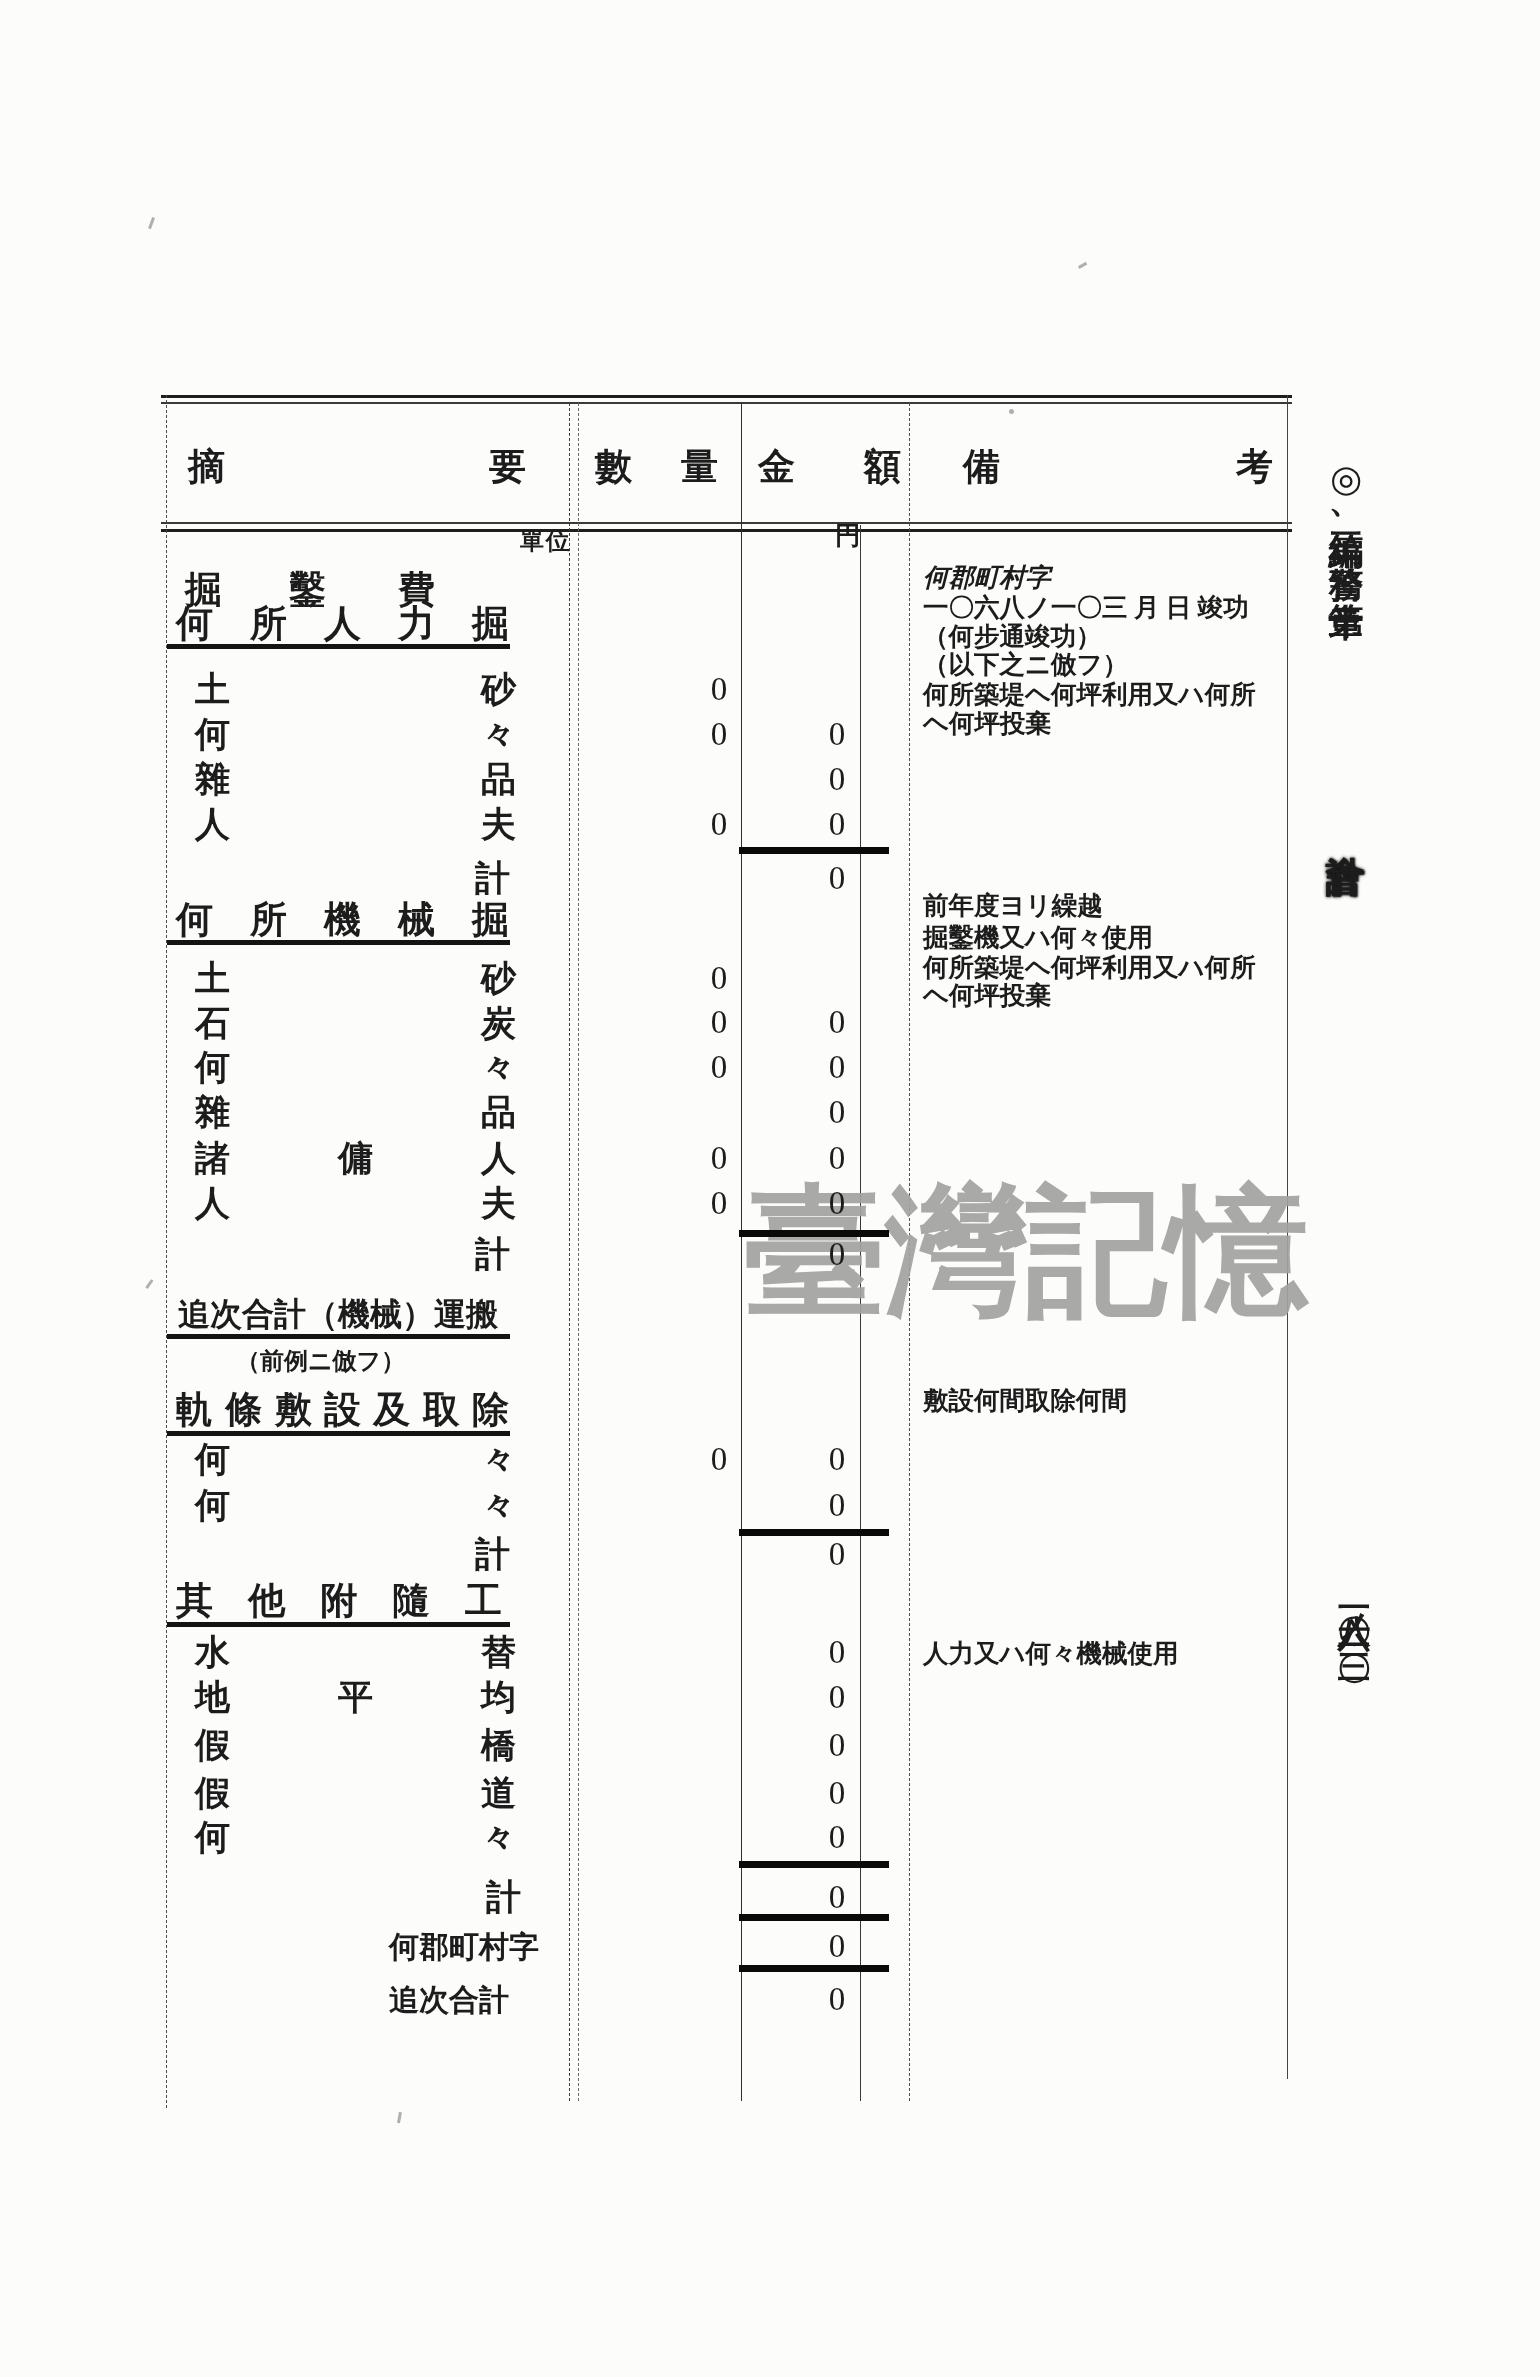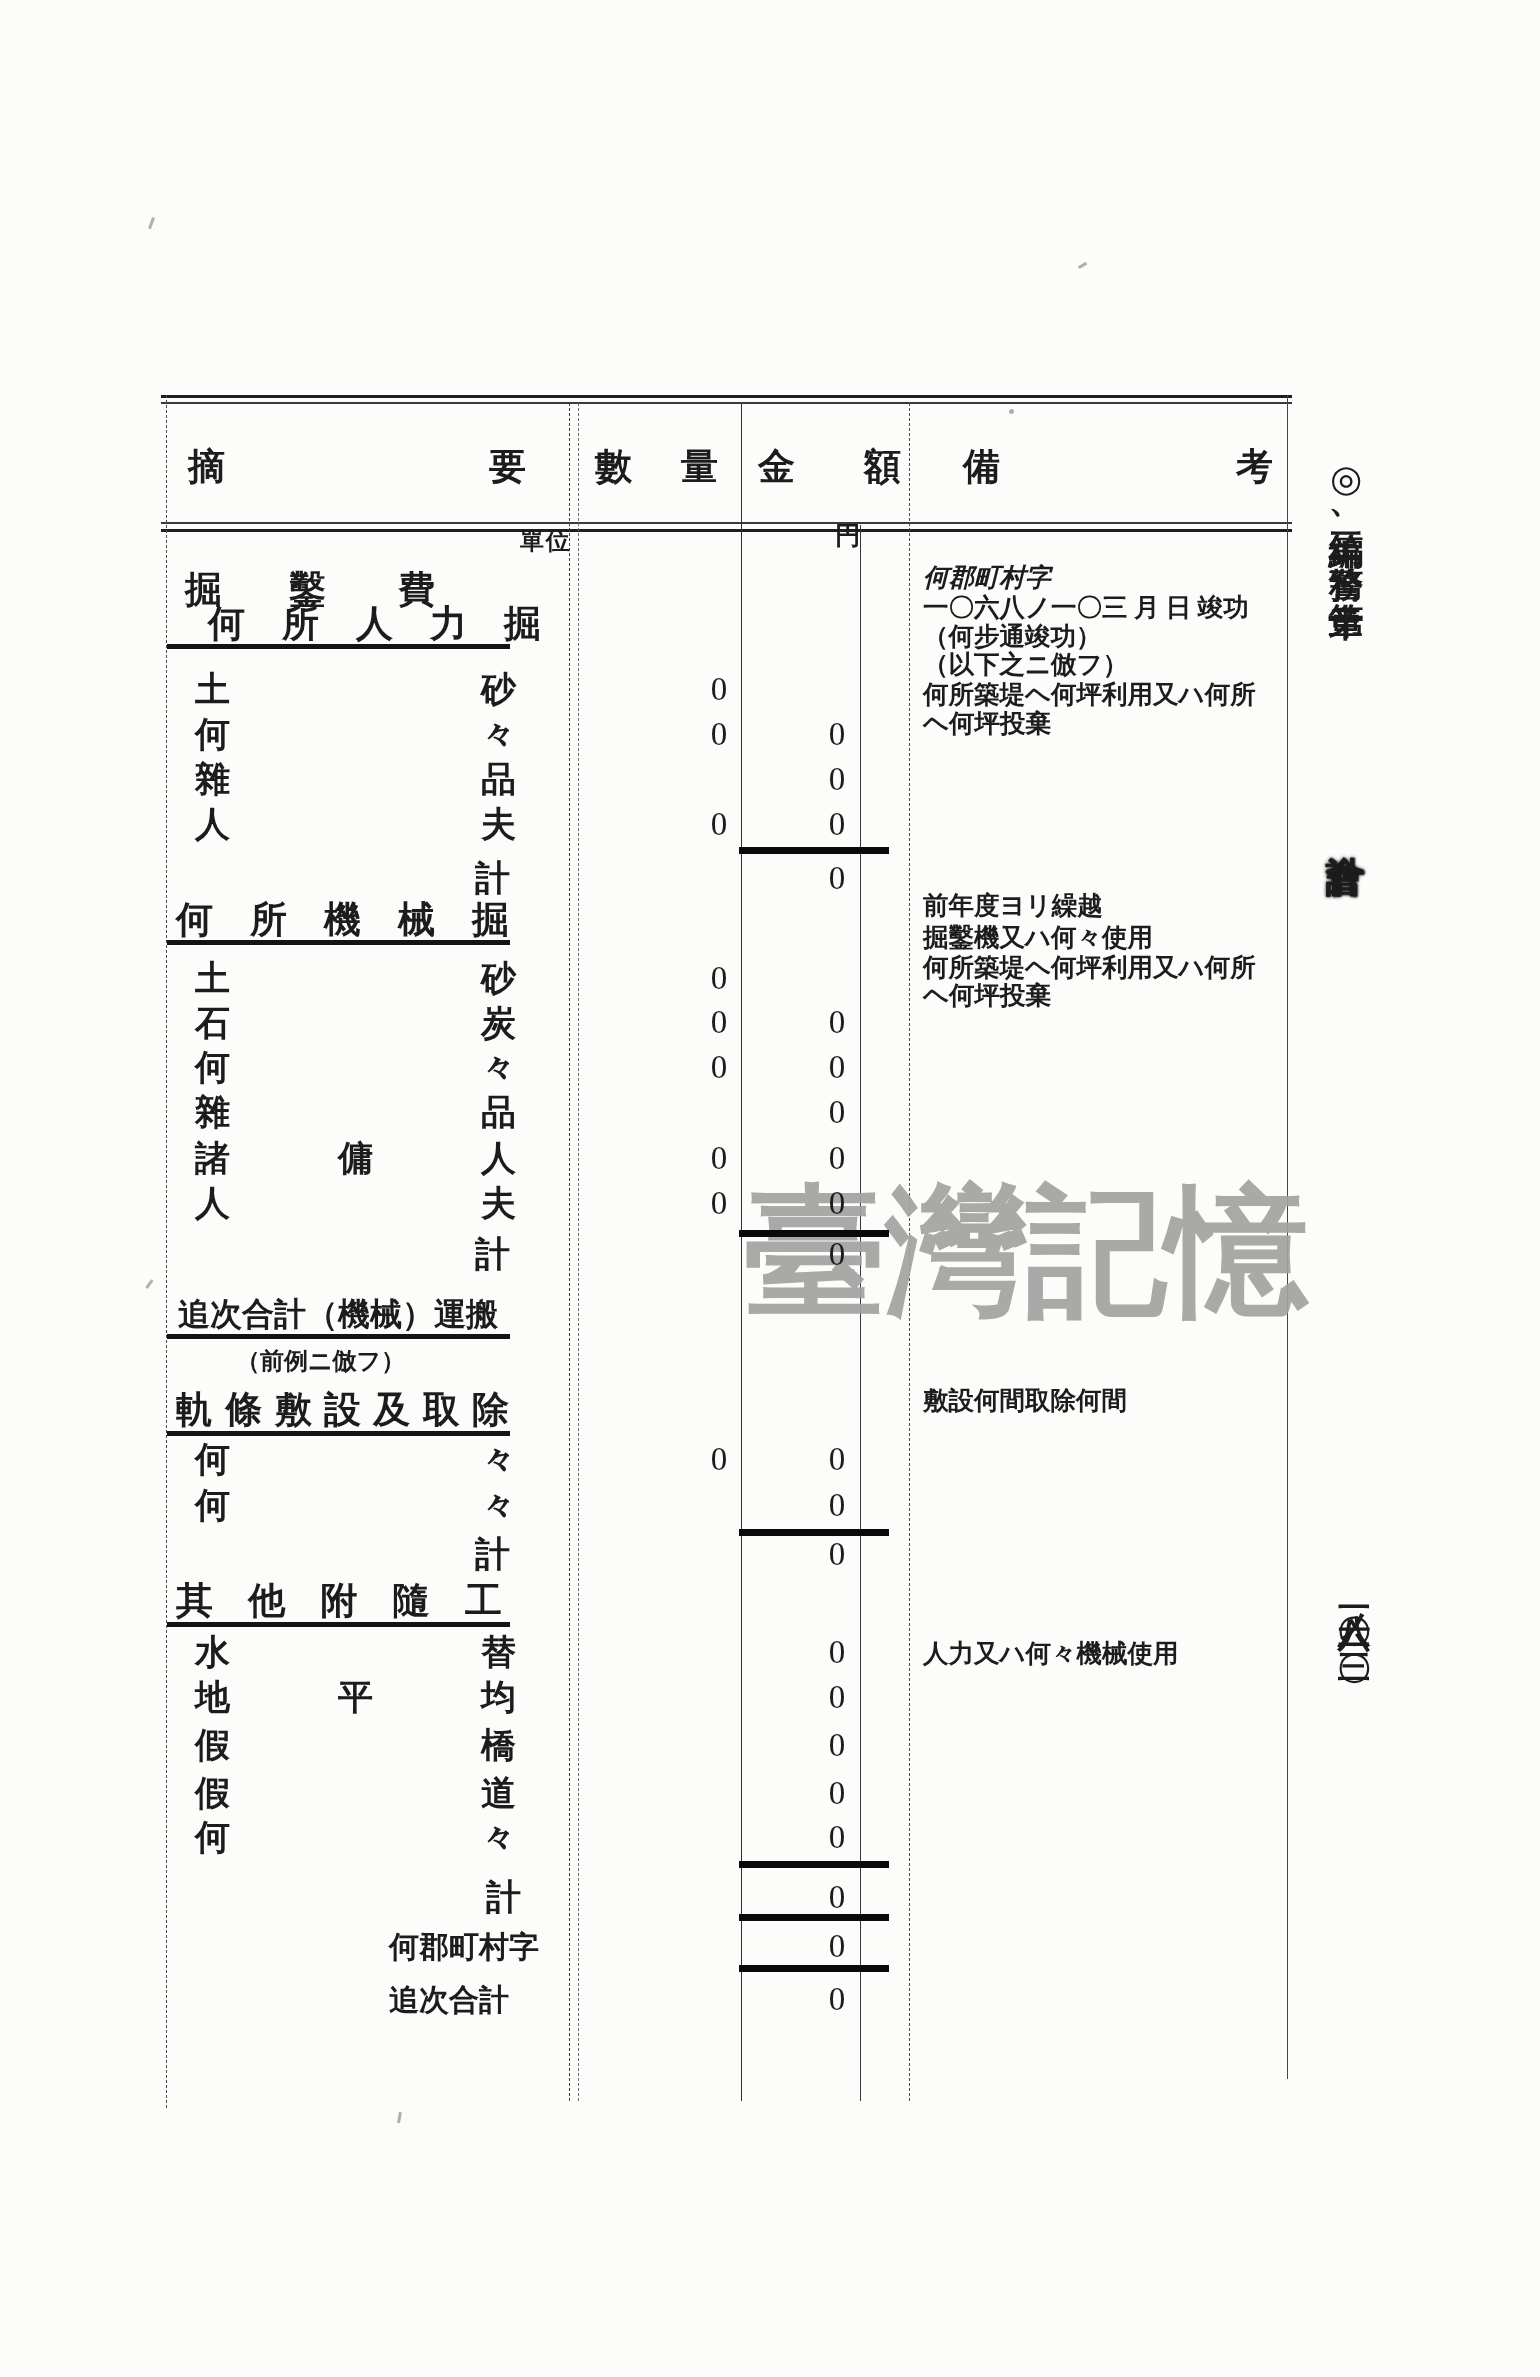--- a/index.html
+++ b/index.html
@@ -86,21 +86,21 @@
 
   <div class="speck" style="left:150px;top:217px;width:2.6px;height:12.3px;transform:rotate(20deg);"></div>
   <div class="speck" style="left:1078px;top:264px;width:8.8px;height:2.6px;transform:rotate(-30deg);"></div>
   <div class="speck" style="left:1009px;top:409px;width:5.3px;height:5.3px;border-radius:50%;"></div>
   <div class="speck" style="left:148px;top:1279px;width:2.6px;height:9.7px;transform:rotate(35deg);"></div>
   <div class="speck" style="left:398px;top:2112px;width:2.6px;height:10.6px;transform:rotate(10deg);"></div>
 
 <div class="seg" style="left: 185px; top: 571px; font-size: 37px;">掘</div>
     <div class="seg" style="left: 289px; top: 571px; font-size: 37px;">鑿</div>
     <div class="seg" style="left: 398px; top: 571px; font-size: 37px;">費</div>
-    <div class="just" style="left: 176px; width: 333px; top: 605px; font-size: 37px; margin-left: 32px;">何 所 人 力 掘</div>
+    <div class="just" style="left: 176px; width: 333px; top: 605px; font-size: 37px;">何 所 人 力 掘</div>
     <div class="ul" style="top: 644px;"></div>
     <div class="seg" style="left: 195px; top: 672px; font-size: 35px;">土</div>
     <div class="seg" style="left: 481px; top: 672px; font-size: 35px;">砂</div>
     <div class="num" style="top: 673px;">0</div>
     <div class="seg" style="left: 195px; top: 717px; font-size: 35px;">何</div>
     <div class="seg" style="left: 481px; top: 717px; font-size: 35px;">々</div>
     <div class="num" style="top: 718px;">0</div>
     <div class="num amt" style="top: 718px;">0</div>
     <div class="seg" style="left: 195px; top: 762px; font-size: 35px;">雜</div>
     <div class="seg" style="left: 481px; top: 762px; font-size: 35px;">品</div>

